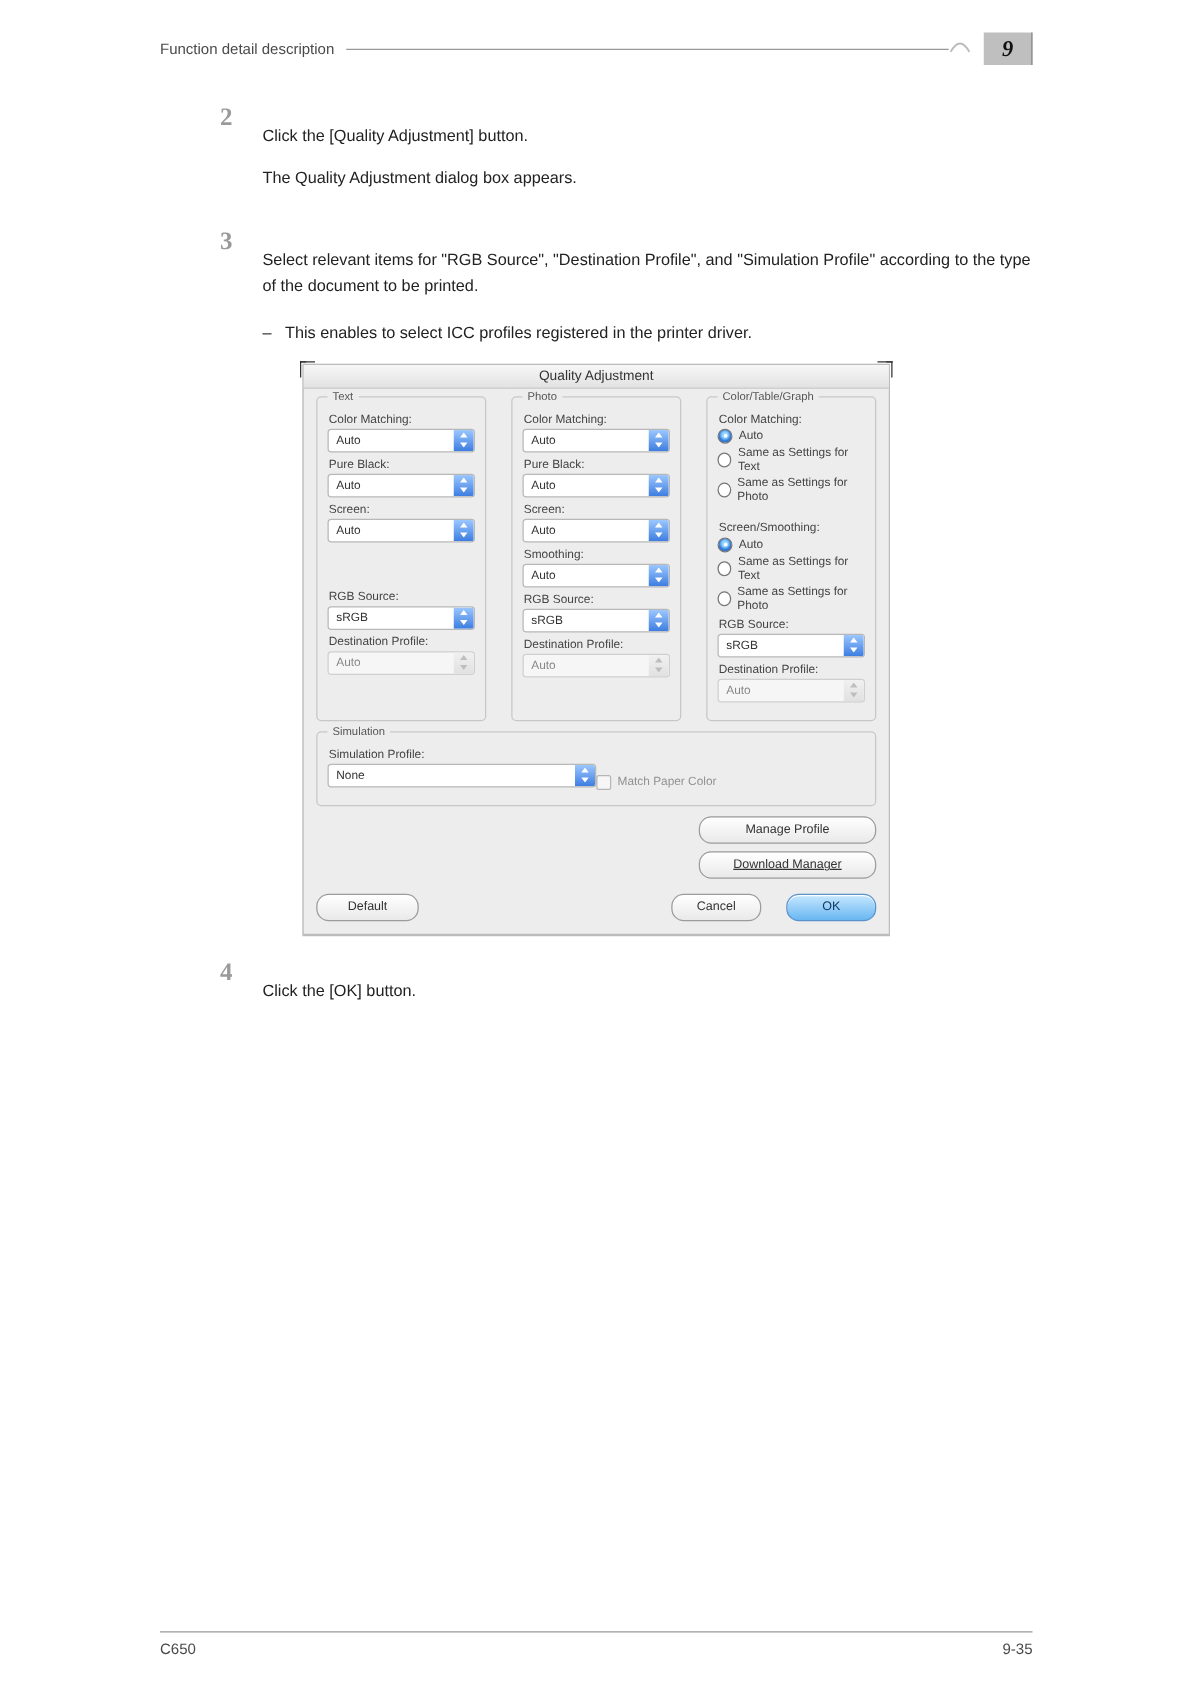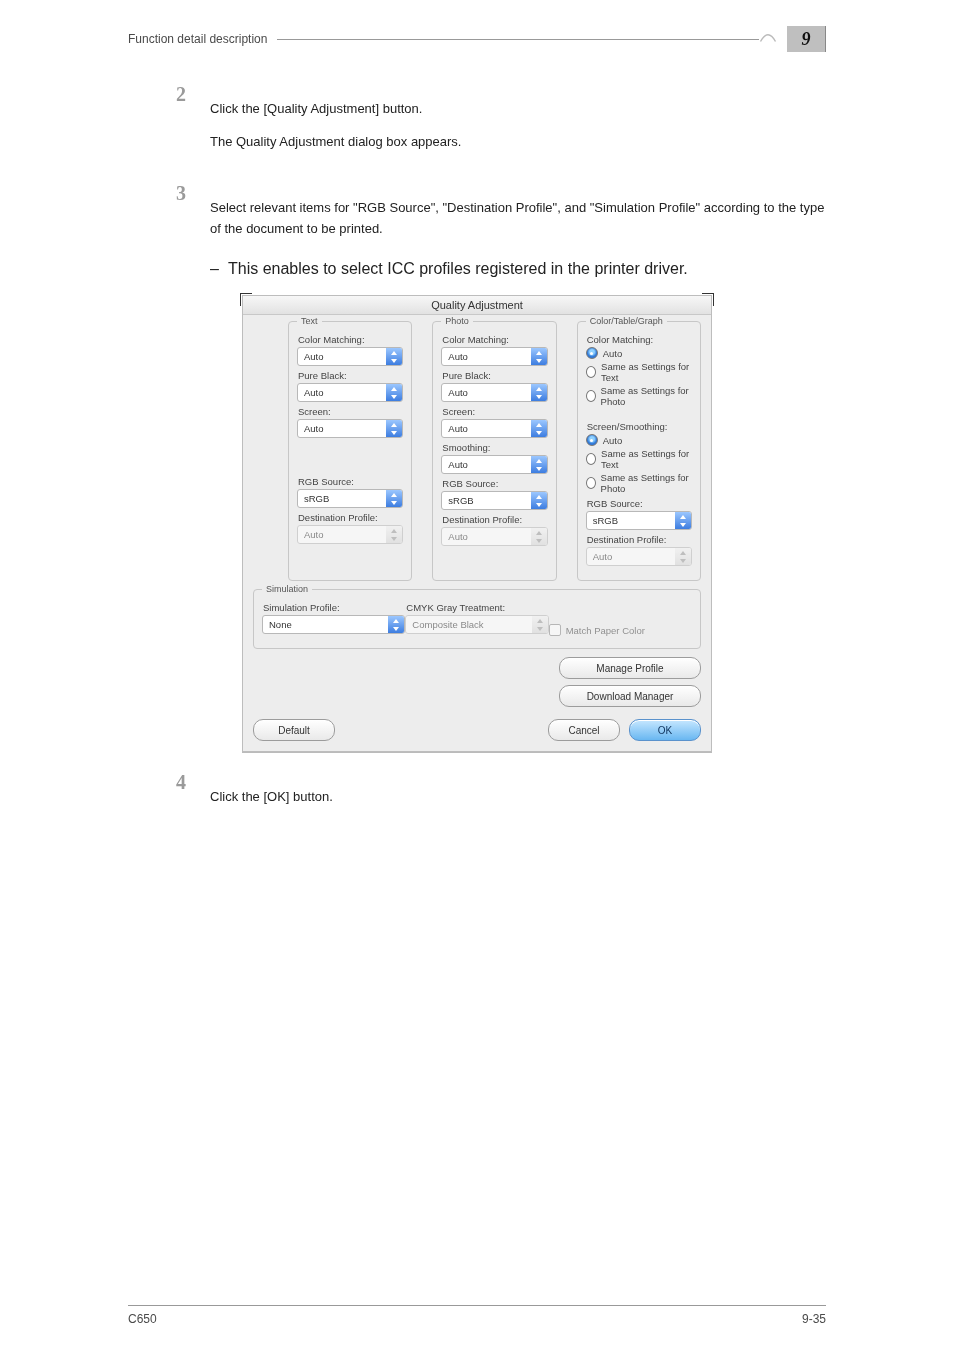--- a/index.html
+++ b/index.html
@@ -27,42 +27,42 @@
   .chapnum{font-family:Georgia,"Times New Roman",serif;font-weight:bold;
     font-style:italic;font-size:18px;color:#111;}
   .cap svg{width:18px;height:14px;}
 
   
   .step{display:flex;margin:14px 0 6px 48px;}
   .step-num{font-family:Georgia,"Times New Roman",serif;font-weight:bold;
     color:#9a9a9a;font-size:20px;width:34px;flex:none;line-height:1;}
   .step-body{font-size:13px;line-height:1.65;padding-top:2px;}
   .step-body p{margin:12px 0 10px 0;}
-  .sub{margin-left:82px;font-size:16px;line-height:1.6;}
+  .sub{margin-left:82px;font-size:13px;line-height:1.6;}
   .sub .dash{display:inline-block;width:18px;}
   .note{margin:14px 0 6px 82px;font-size:13px;}
 
   
   .figwrap{margin:14px auto 6px auto;}
   .dlg{
     width:468px;margin:0 auto;position:relative;
     border:1px solid #bdbdbd;background:#ededed;
     box-shadow:0 1px 0 #bbb;
     font-family:"Lucida Grande","Helvetica Neue",Arial,sans-serif;
     font-size:10px;color:#444;
   }
   .dlg .corners{position:absolute;pointer-events:none;}
   .dlg .c-tl{left:-3px;top:-3px;width:4px;height:12px;border-left:1px solid #333;border-top:1px solid #333;}
   .dlg .c-tl2{left:-3px;top:-3px;width:12px;height:4px;border-top:1px solid #333;}
   .dlg .c-tr{right:-3px;top:-3px;width:4px;height:12px;border-right:1px solid #333;border-top:1px solid #333;}
   .dlg .c-tr2{right:-3px;top:-3px;width:12px;height:4px;border-top:1px solid #333;}
   .dlg-title{background:linear-gradient(#f7f7f7,#e2e2e2);
     text-align:center;font-size:11px;color:#333;padding:3px 0;border-bottom:1px solid #c8c8c8;}
   .dlg-body{padding:6px 10px 10px 10px;}
-  .cols{display:flex;gap:20px;margin-left:35px;}
+  .cols{display:flex;gap:20px;}
   .gbox{border:1px solid #c7c7c7;border-radius:4px;flex:1;position:relative;
     padding:8px 8px 10px 8px;background:#ededed;}
   .gbox .legend{position:absolute;top:-6px;left:8px;background:#ededed;
     padding:0 4px;font-size:9px;color:#555;}
   .lbl{font-size:9.5px;color:#444;margin:4px 0 2px 1px;}
   .drop{display:flex;align-items:center;height:17px;
     border:1px solid #b8b8b8;border-radius:3px;background:#fff;
     overflow:hidden;margin-bottom:4px;}
   .drop span{flex:1;padding:0 6px;font-size:9.5px;color:#333;}
   .drop .arrow{width:16px;height:100%;
@@ -87,21 +87,21 @@
   .sim-col{flex:1;}
 
   .btnrow{display:flex;justify-content:flex-end;gap:8px;margin-top:8px;}
   .macbtn{min-width:100px;height:20px;border:1px solid var(--mac-btn-border);
     border-radius:10px;background:linear-gradient(var(--mac-grad-top),var(--mac-grad-bot));
     font-size:10px;color:#333;display:flex;align-items:center;justify-content:center;
     box-shadow:inset 0 1px 0 #fff;}
   .macbtn.aqua{background:linear-gradient(var(--aqua-top),var(--aqua-bot));color:#133861;border-color:#5a92cc;}
   .footer-row{display:flex;justify-content:space-between;margin-top:12px;}
   .rightstack{display:flex;flex-direction:column;gap:6px;align-items:flex-end;}
-  .pair{display:flex;gap:9px;}
+  .pair{display:flex;gap:20px;}
 
   
   .pgfoot{margin-top:auto;border-top:1px solid var(--line);padding-top:6px;
     display:flex;justify-content:space-between;font-size:12px;color:var(--muted);}
 </style>
 </head>
 <body>
 
 <div class="page">
 
@@ -326,45 +326,34 @@
             <div class="lbl">Simulation Profile:</div>
             <div class="drop">
               <span>None</span>
               <div class="arrow">
                   <svg viewBox="0 0 8 12">
                     <path fill="#fff" d="M4 0 7 4H1zM4 12 1 8h6z"></path>
                   </svg>
                 </div>
             </div>
           </div>
-          <div class="sim-col">
-            <div class="lbl">CMYK Gray Treatment:</div>
-            <div class="drop dis">
-              <span>Composite Black</span>
-              <div class="arrow">
-                  <svg viewBox="0 0 8 12">
-                    <path fill="#999" d="M4 0 7 4H1zM4 12 1 8h6z"></path>
-                  </svg>
-                </div>
-            </div>
-          </div>
           <div class="sim-col" style="display:flex;align-items:flex-end;">
             <div class="chk" style="opacity:0.55;">
               <div class="c-o"></div>
                 <span>Match Paper Color</span>
             </div>
           </div>
         </div>
 
         <div class="btnrow">
           <div class="rightstack">
             <div class="macbtn" style="min-width:140px;">
                 <span>Manage Profile</span>
               </div>
-            <div class="macbtn" style="min-width:140px;">
+            <div class="macbtn" style="min-width:140px;text-decoration:underline;">
                 <span>Download Manager</span>
               </div>
           </div>
         </div>
 
         <div class="footer-row">
           <div class="macbtn" style="min-width:80px;">
               <span>Default</span>
             </div>
           <div class="pair">

